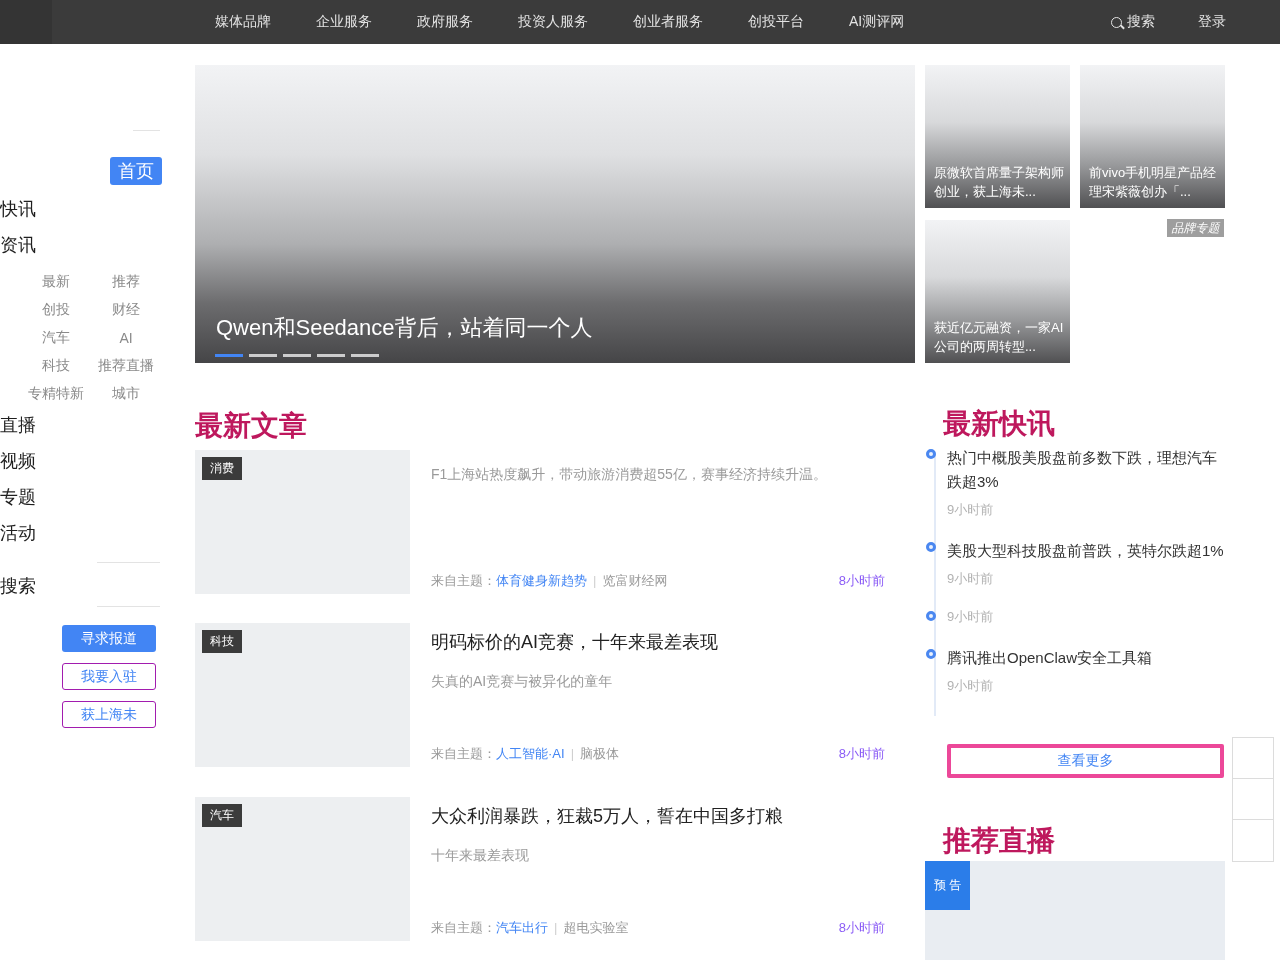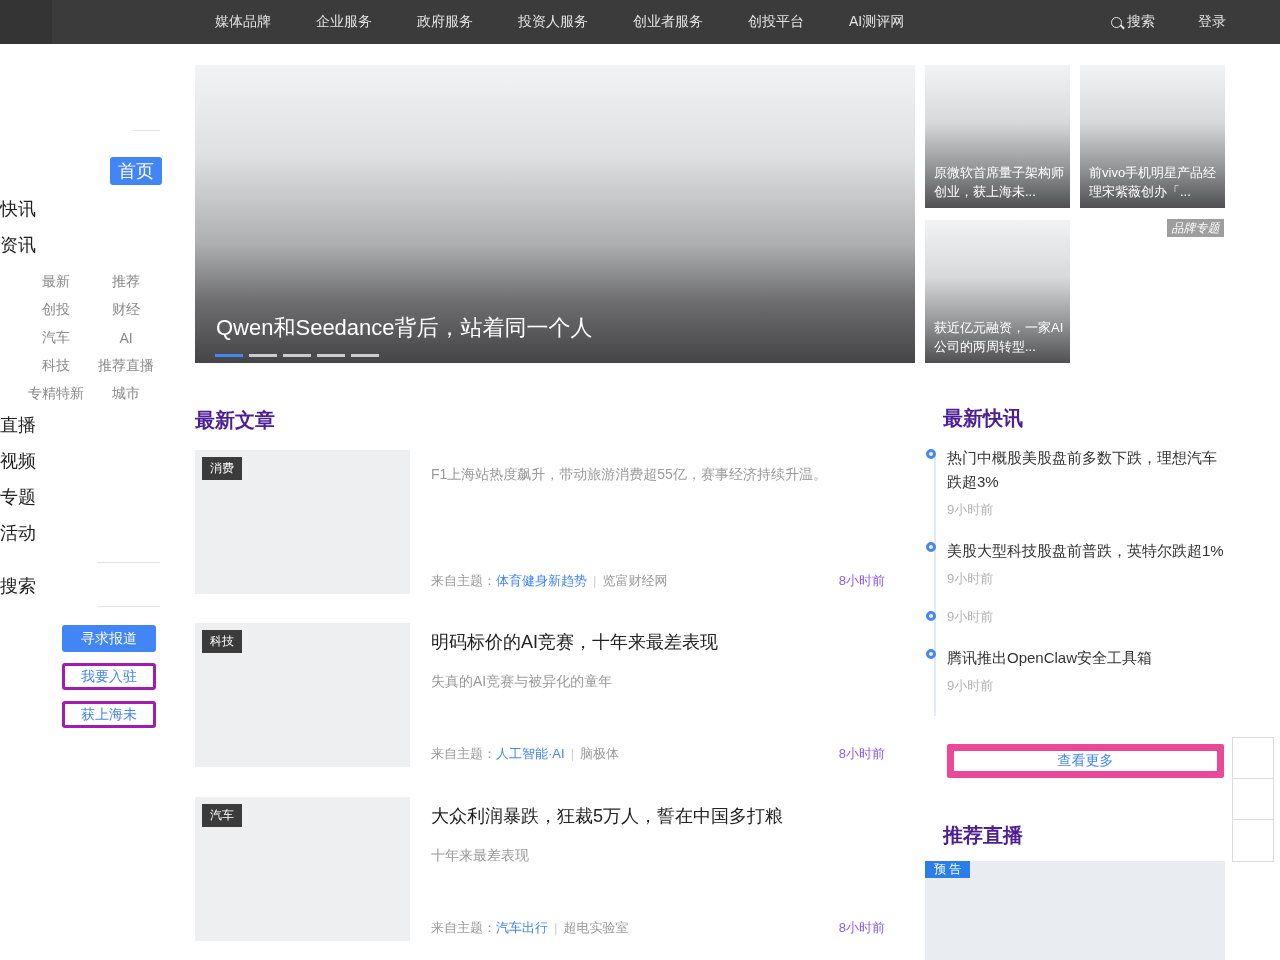--- a/index.html
+++ b/index.html
@@ -22,39 +22,39 @@
   .sb-divider { position:absolute; background:#e3e3e3; height:1px; }
   .sb-home { position:absolute; left:110px; top:157px; width:52px; height:28px; background:#4285f4;
     border-radius:3px; color:#fff; font-size:18px; display:flex; align-items:center; justify-content:center; cursor:pointer; }
   .sb-item { position:absolute; left:0; width:155px; text-align:left; font-size:18px; color:#1f1f1f; cursor:pointer; }
   .sb-grid { position:absolute; left:22px; top:268px; width:140px; display:grid;
     grid-template-columns:68px 72px; grid-auto-rows:28px; }
   .sb-grid span { font-size:14px; color:#8a8a8a; display:flex; align-items:center; justify-content:center; cursor:pointer; white-space:nowrap; }
   .sb-btn { position:absolute; left:62px; width:94px; height:27px; border-radius:3px; font-size:14px;
     display:flex; align-items:center; justify-content:center; cursor:pointer; }
   .sb-btn.primary { background:#4285f4; color:#fff; }
-  .sb-btn.outline { background:#fff; color:#4285f4; border:3px solid #a21caf; }
+  .sb-btn.outline { background:#fff; color:#4285f4; border:1px solid #a21caf; }
 
   
   .hero { position:absolute; left:195px; top:65px; width:720px; height:298px;
     background:linear-gradient(180deg,#f2f3f5 0%,#dfe0e2 30%,#aeafb1 60%,#6c6c6e 80%,#454547 100%); cursor:pointer; }
   .hero-title { position:absolute; left:21px; bottom:20px; color:#fff; font-size:22px; }
   .hero-dots { position:absolute; left:20px; bottom:6px; display:flex; gap:6px; }
   .hero-dots i { width:28px; height:3px; background:rgba(255,255,255,.72); cursor:pointer; }
   .hero-dots i.active { background:#4285f4; }
 
   
   .scard { position:absolute; width:145px; height:143px; cursor:pointer;
     background:linear-gradient(180deg,#f2f3f5 0%,#d8d9db 40%,#98999b 70%,#505052 100%); }
   .scard .cap { position:absolute; left:9px; right:6px; bottom:7px; color:#fff; font-size:13px; line-height:19px; }
   .brand-badge { position:absolute; left:1167px; top:219px; width:57px; height:18px; background:#9e9e9e;
     color:#fff; font-size:12px; display:flex; align-items:center; justify-content:center;font-style:italic; }
 
   
-  .sec-heading { position:absolute; font-size:20px; font-weight:600; color:#4c1d95; }
+  .sec-heading { position:absolute; font-size:28px; font-weight:600; color:#be185d; }
   .article { position:absolute; left:195px; width:690px; height:148px; }
   .art-img { position:absolute; left:0; top:0; width:215px; height:144px; background:#edeff1; cursor:pointer; }
   .art-tag { position:absolute; left:7px; top:7px; background:#3b3b3b; color:#fff; font-size:12px; padding:3px 8px; }
   .art-body { position:absolute; left:236px; top:0; right:0; bottom:0; }
   .art-title { font-size:18px; font-weight:500; color:#222; line-height:30px; margin-top:4px; cursor:pointer; }
   .art-sum { font-size:14px; color:#9a9a9a; margin-top:14px; line-height:20px; }
   .art-foot { position:absolute; left:0; right:0; bottom:8px; font-size:13px; color:#9a9a9a; }
   .art-foot a { color:#4285f4; text-decoration:none; cursor:pointer; }
   .art-foot .sep { color:#cfcfcf; margin:0 6px; }
   .art-foot .time { position:absolute; right:0; top:0; color:#8b5cf6; }
@@ -62,26 +62,26 @@
   
   .news-list { position:absolute; left:925px; top:446px; width:300px; }
   .news-item { position:relative; padding-left:22px; margin-bottom:20px; }
   .news-line { position:absolute; left:9px; top:8px; bottom:-90px; width:2px; background:#e2eaf7; }
   .news-item:last-child .news-line { display:none; }
   .news-dot { position:absolute; left:1px; top:3px; width:10px; height:10px; border-radius:50%;
     border:3px solid #4a87f0; background:#eaf1fd; }
   .news-title { font-size:15px; color:#333; line-height:24px; cursor:pointer; }
   .news-time { font-size:13px; color:#b3b3b3; margin-top:7px; }
   .more-btn { position:absolute; left:947px; top:744px; width:277px; height:34px; background:#fff;
-    border:7px solid #ec4899; border-radius:2px; color:#4285f4; font-size:14px;
+    border:4px solid #ec4899; border-radius:2px; color:#4285f4; font-size:14px;
     display:flex; align-items:center; justify-content:center; cursor:pointer; }
 
   
   .live-card { position:absolute; left:925px; top:861px; width:300px; height:99px; background:#e9edf2; cursor:pointer; }
-  .live-badge { position:absolute; left:0; top:0; background:#2b7de9; color:#fff; font-size:12px; padding:0 9px; }
+  .live-badge { position:absolute; left:0; top:0; background:#2b7de9; color:#fff; font-size:12px; padding:16px 9px; }
 
   
   .float-widget { position:absolute; left:1232px; top:737px; width:42px; border:1px solid #dcdcdc; background:#fff; }
   .float-widget .cell { height:41px; border-bottom:1px solid #dcdcdc; cursor:pointer; }
   .float-widget .cell:last-child { border-bottom:none; }
 </style>
 </head>
 <body>
 
 <div class="topbar">

